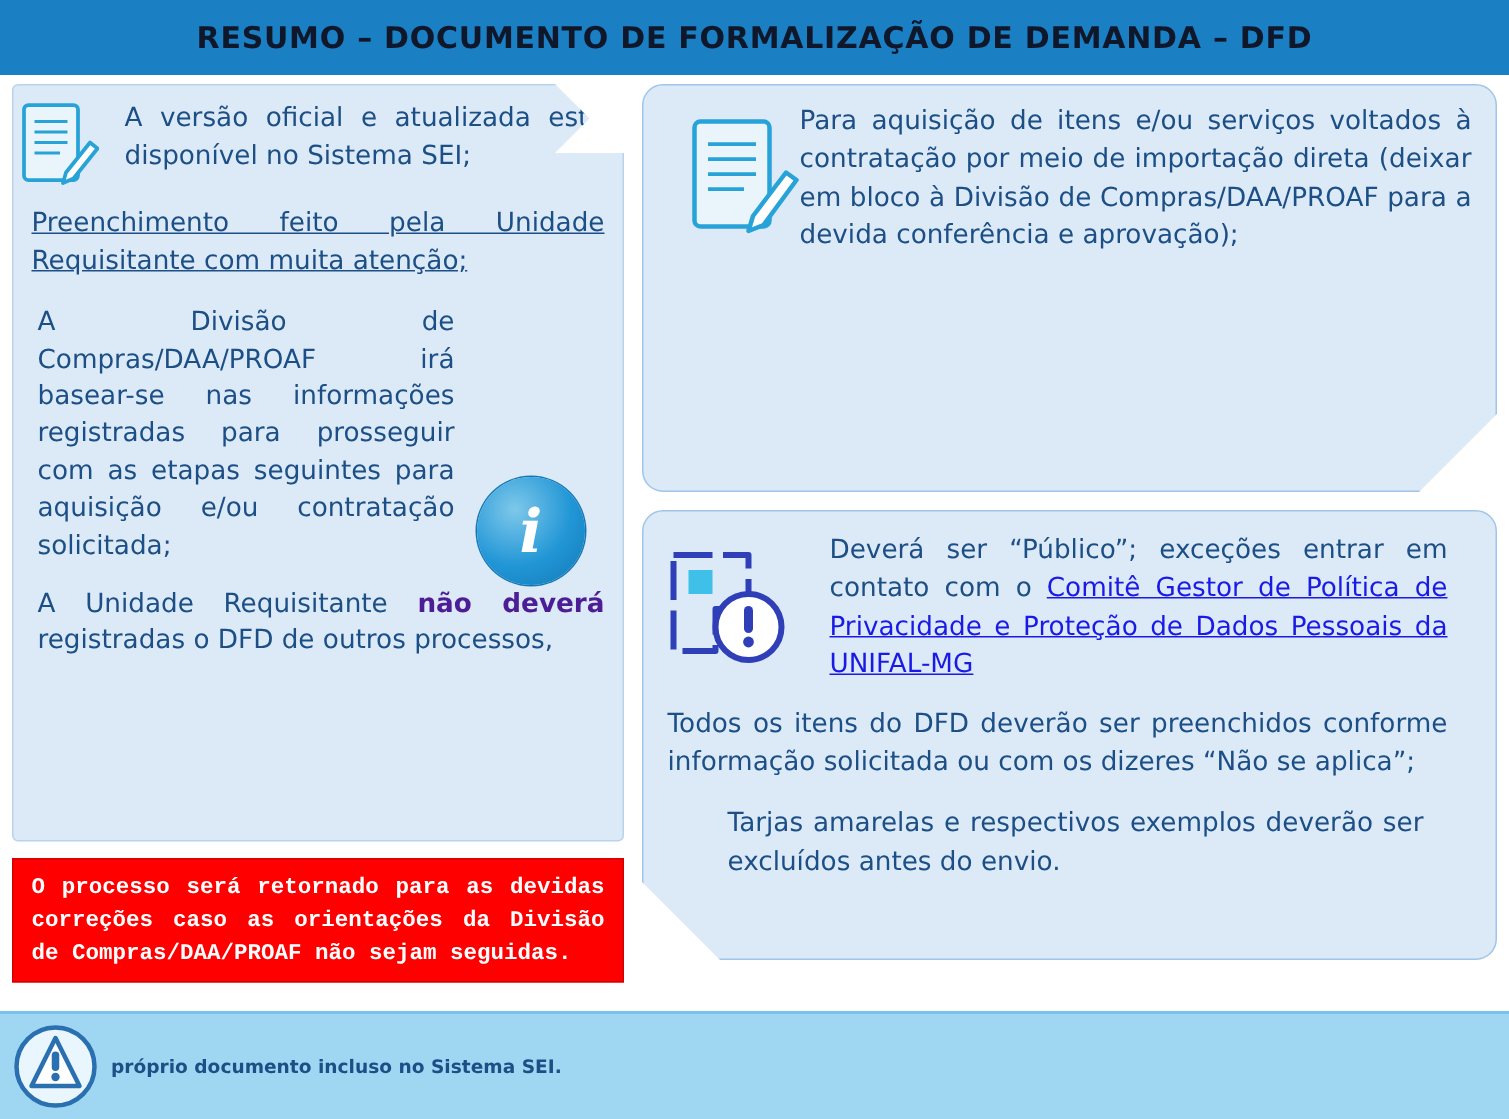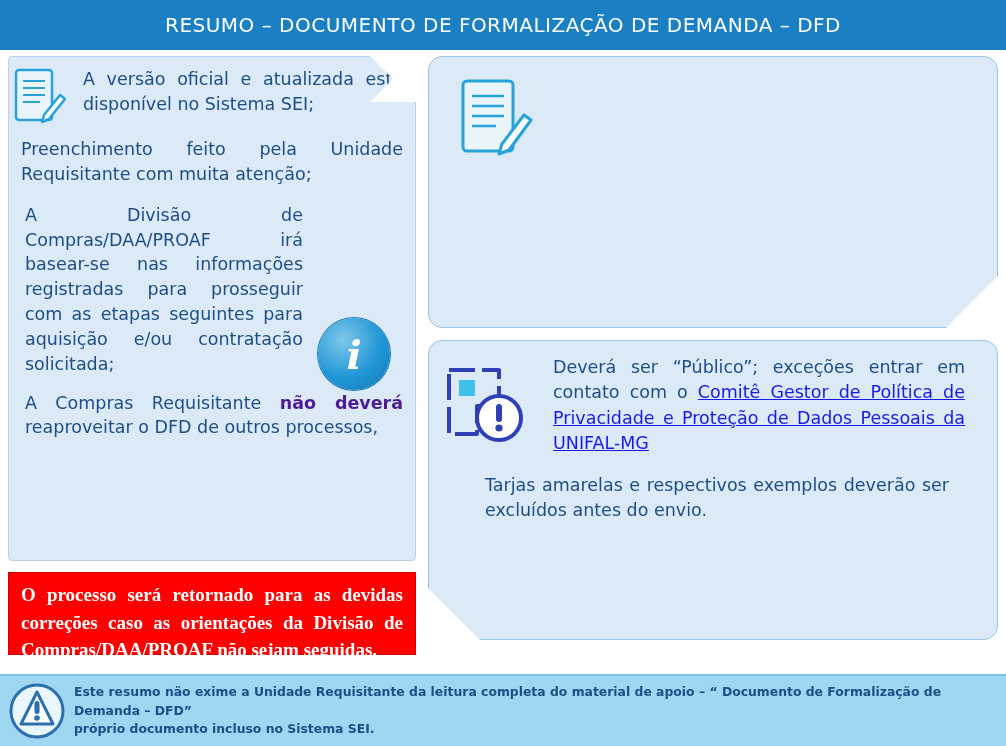--- a/index.html
+++ b/index.html
@@ -9,21 +9,21 @@
     font-family:"DejaVu Sans", sans-serif;
     position:relative;
     overflow:hidden;
   }
   .header{
     position:absolute;left:0;top:0;width:1006px;height:50px;
     background:#1b7fc4;
     display:flex;align-items:center;justify-content:center;
   }
   .header-title{
-    color:#ffffff;font-weight:normal;font-size:20px;letter-spacing:.5px;
+    color:#0f172a;font-weight:bold;font-size:20px;letter-spacing:.5px;
     font-family:"DejaVu Sans", sans-serif;
   }
 
   
   .left-card{
     position:absolute;left:8px;top:56px;width:408px;height:505px;
     background:#dce9f7;
     border:1px solid #b9d3ec;
     border-radius:4px;
     box-sizing:border-box;
@@ -40,21 +40,21 @@
     position:absolute;right:-1px;top:-1px;width:0;height:0;
     border-left:46px solid transparent;border-top:46px solid #ffffff;
   }
   .left-text{
     color:#1c4f86;font-size:17.5px;line-height:1.42;
     text-align:justify;
     font-family:"DejaVu Sans", sans-serif;
   }
   .p1{margin:0 0 14px 0;padding-left:62px;min-height:56px;}
   .p2{margin:0 0 16px 0;}
-  .p3{margin:0 0 16px 0;}
+  .p3{margin:0 0 16px 0;text-decoration:underline;}
   .p4{margin:13px 0 14px 0;padding-right:100px;padding-left:4px;}
   .p5{margin:0;padding-left:4px;}
   .red-bold{color:#4c1d95;font-weight:bold;}
 
   .doc-pen-icon{
     position:absolute;left:14px;top:68px;width:52px;height:58px;
   }
   .info-icon{
     position:absolute;left:318px;top:318px;width:72px;height:72px;
     border-radius:50%;
@@ -64,23 +64,23 @@
     font-family:"DejaVu Serif", serif;
     box-shadow:0 0 0 1px #1478b5;
   }
 
   .red-box{
     position:absolute;left:8px;top:572px;width:408px;height:83px;
     background:#fe0000;border:1px solid #d40000;box-sizing:border-box;
     padding:8px 12px;
   }
   .red-box-text{
-    color:#ffffff;font-weight:bold;font-size:19px;line-height:1.45;
+    color:#ffffff;font-weight:bold;font-size:15px;line-height:1.45;
     text-align:justify;
-    font-family:Liberation Serif, serif;
+    font-family:Liberation Mono, monospace;
   }
 
   
   .right-card-1{
     position:absolute;left:428px;top:56px;width:570px;height:272px;
     background:#dce9f7;border:1px solid #9fc6e8;border-radius:14px;
     box-sizing:border-box;padding:12px 16px 10px 16px;
   }
   .right-card-2{
     position:absolute;left:428px;top:340px;width:570px;height:300px;
@@ -136,21 +136,21 @@
   <div class="header-title">RESUMO – DOCUMENTO DE FORMALIZAÇÃO DE DEMANDA – DFD</div>
 </div>
 
 <div class="left-card">
   <div class="lc-clip"></div>
 
   <div class="left-text p1">A versão oficial e atualizada está disponível no Sistema SEI;</div>
   <div class="left-text p3">Preenchimento feito pela Unidade Requisitante com muita atenção;</div>
   <div class="left-text p4">A Divisão de Compras/DAA/PROAF irá basear-se nas informações registradas para prosseguir com as etapas seguintes para aquisição e/ou contratação solicitada;</div>
   <div class="left-text p5">
-    <span>A Compras Requisitante </span><span class="red-bold">não deverá</span><span> reaproveitar o DFD de outros processos,</span>
+    <span>A Unidade Requisitante </span><span class="red-bold">não deverá</span><span> registradas o DFD de outros processos,</span>
   </div>
 </div>
 
 <div class="doc-pen-icon">
   <svg viewBox="0 0 52 58" width="52" height="58">
     <rect x="2" y="2" width="36" height="50" rx="3" fill="#eaf4fb" stroke="#27a3d8" stroke-width="2.5"></rect>
     <line x1="9" y1="13" x2="31" y2="13" stroke="#27a3d8" stroke-width="2"></line>
     <line x1="9" y1="20" x2="31" y2="20" stroke="#27a3d8" stroke-width="2"></line>
     <line x1="9" y1="27" x2="31" y2="27" stroke="#27a3d8" stroke-width="2"></line>
     <line x1="9" y1="34" x2="26" y2="34" stroke="#27a3d8" stroke-width="2"></line>
@@ -159,38 +159,40 @@
 </div>
 
 <div class="info-icon">i</div>
 
 <div class="red-box">
   <div class="red-box-text">O processo será retornado para as devidas correções caso as orientações da Divisão de Compras/DAA/PROAF não sejam seguidas.</div>
 </div>
 
 <div class="right-card-1">
   <div class="rc1-notch"></div>
+  <div class="right-text r1p1">Para aquisição de itens e/ou serviços voltados à contratação por meio de importação direta (deixar em bloco à Divisão de Compras/DAA/PROAF para a devida conferência e aprovação);</div>
 </div>
 
 <div class="doc-pen-icon-2">
   <svg viewBox="0 0 74 82" width="74" height="82">
     <rect x="3" y="3" width="50" height="70" rx="4" fill="#eaf4fb" stroke="#27a3d8" stroke-width="3"></rect>
     <line x1="12" y1="18" x2="44" y2="18" stroke="#27a3d8" stroke-width="2.5"></line>
     <line x1="12" y1="28" x2="44" y2="28" stroke="#27a3d8" stroke-width="2.5"></line>
     <line x1="12" y1="38" x2="44" y2="38" stroke="#27a3d8" stroke-width="2.5"></line>
     <line x1="12" y1="48" x2="36" y2="48" stroke="#27a3d8" stroke-width="2.5"></line>
     <path d="M42 66 L64 37 L71 42 L49 72 L39 76 Z" fill="#ffffff" stroke="#27a3d8" stroke-width="3" stroke-linejoin="round"></path>
   </svg>
 </div>
 
 <div class="right-card-2">
   <div class="rc2-notch"></div>
   <div class="right-text r2p1">
     <span>Deverá ser “Público”; exceções entrar em contato com o </span><a class="link" href="#">Comitê Gestor de Política de Privacidade e Proteção de Dados Pessoais da UNIFAL-MG</a>
   </div>
+  <div class="right-text r2p2">Todos os itens do DFD deverão ser preenchidos conforme informação solicitada ou com os dizeres “Não se aplica”;</div>
   <div class="right-text r2p3">Tarjas amarelas e respectivos exemplos deverão ser excluídos antes do envio.</div>
 </div>
 
 <div class="privacy-icon">
   <svg viewBox="0 0 82 80" width="82" height="80">
     <path d="M6 8 H56 V44 H34 V72 H6 Z" fill="none" stroke="#2f3fb8" stroke-width="4" stroke-linejoin="round" stroke-dasharray="26 7"></path>
     <rect x="16" y="18" width="16" height="16" fill="#3fc0e8"></rect>
     <circle cx="56" cy="56" r="22" fill="#ffffff" stroke="#2f3fb8" stroke-width="4"></circle>
     <rect x="53" y="42" width="6" height="18" rx="3" fill="#2f3fb8"></rect>
     <circle cx="56" cy="66" r="3.6" fill="#2f3fb8"></circle>
@@ -200,16 +202,15 @@
 <div class="footer">
   <div class="footer-icon">
     <svg viewBox="0 0 58 56" width="58" height="56">
       <circle cx="29" cy="28" r="26" fill="#eaf6fd" stroke="#2a6fb0" stroke-width="3"></circle>
       <path d="M29 9 L45 41 H13 Z" fill="#ffffff" stroke="#2a6fb0" stroke-width="3" stroke-linejoin="round"></path>
       <rect x="26.5" y="18" width="5" height="13" rx="2.5" fill="#2a6fb0"></rect>
       <circle cx="29" cy="35" r="2.8" fill="#2a6fb0"></circle>
     </svg>
   </div>
   <div class="footer-text">
-    <div>Este resumo não exime a Unidade Requisitante da leitura completa do material de apoio – “ Documento de Formalização de Demanda – DFD”</div>
     <div>próprio documento  incluso no  Sistema SEI.</div>
   </div>
 </div>
 
 </body></html>

